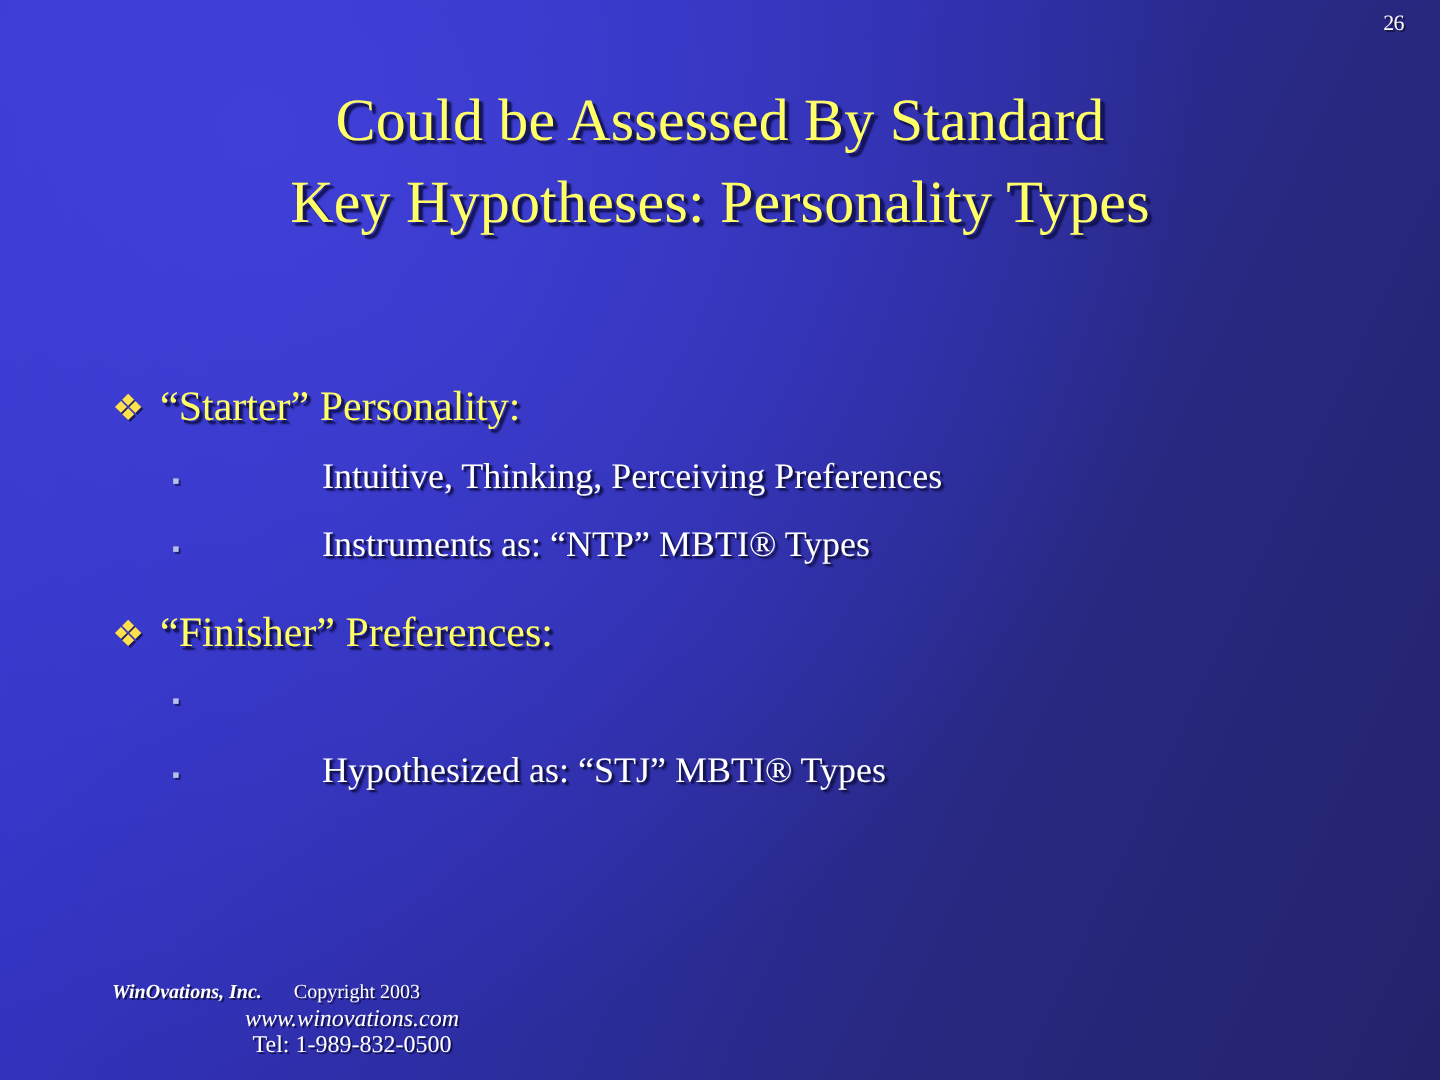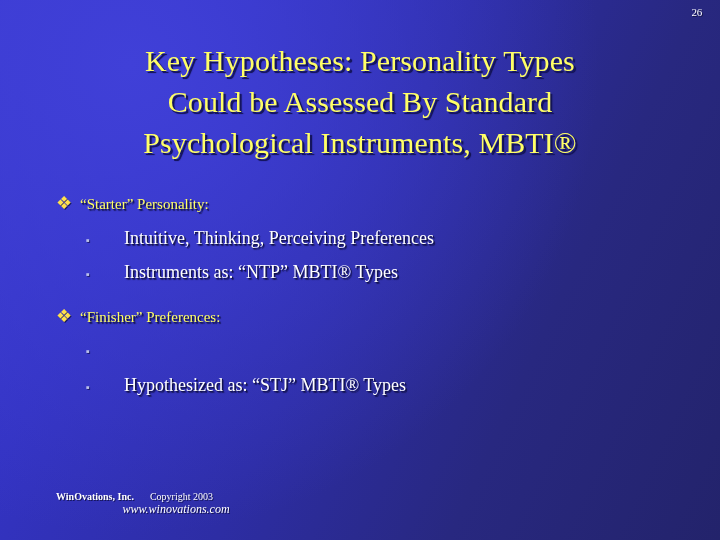--- a/index.html
+++ b/index.html
@@ -69,21 +69,21 @@
   .lvl1 .bullet {
     width: 24px;
     flex: 0 0 24px;
     color: #ffe14d;
     font-size: 18px;
     line-height: 30px;
     text-shadow: 1px 1px 0 rgba(10,10,50,0.7);
   }
   .lvl1 .text {
     color: #ffff66;
-    font-size: 15px;
+    font-size: 21px;
     line-height: 30px;
     text-shadow:
       1.3px 1.3px 0 #151560,
       1.8px 1.8px 1px rgba(5,5,40,0.7);
   }
 
   .sub-list {
     margin: 0 0 12px 0;
   }
   .lvl2 {
@@ -100,39 +100,41 @@
     line-height: 34px;
     text-shadow: 1px 1px 0 rgba(10,10,50,0.6);
   }
   .lvl2 .text {
     color: #ffffff;
     font-size: 18px;
     line-height: 34px;
     text-shadow:
       1.2px 1.2px 0 #141452,
       1.7px 1.7px 1px rgba(5,5,40,0.6);
+    margin-left: 37px;
   }
 
   
   .footer {
     position: absolute;
     left: 56px;
     top: 490px;
     width: 240px;
     text-align: center;
     color: #ffffff;
     text-shadow: 1px 1px 0 rgba(8,8,45,0.7);
   }
   .footer-line1 {
     font-size: 10px;
     line-height: 13px;
     white-space: nowrap;
     text-align: left;
   }
   .footer-company {
+    font-style: italic;
     font-weight: bold;
     font-size: 10px;
   }
   .footer-copyright {
     font-size: 10px;
     margin-left: 16px;
   }
   .footer-line2,
   .footer-line3 {
     font-size: 12px;
@@ -145,23 +147,22 @@
   }
 </style>
 </head>
 <body>
 
 <div id="slide">
 
   <div class="page-number">26</div>
 
   <div class="title-block">
+    <div class="title-line">Could be Assessed By Standard</div>
     <div class="title-line">Key Hypotheses: Personality Types</div>
-    <div class="title-line">Could be Assessed By Standard</div>
-    <div class="title-line">Psychological Instruments, MBTI®</div>
   </div>
 
   <div class="body-block">
 
     <div class="lvl1">
       <span class="bullet">❖</span>
       <span class="text">“Starter” Personality:</span>
     </div>
     <div class="sub-list">
       <div class="lvl2">
@@ -188,15 +189,16 @@
       </div>
     </div>
 
   </div>
 
   <div class="footer">
     <div class="footer-line1">
       <span class="footer-company">WinOvations, Inc.</span><span class="footer-copyright">Copyright 2003</span>
     </div>
     <div class="footer-line2">www.winovations.com</div>
+    <div class="footer-line3">Tel:  1-989-832-0500</div>
   </div>
 
 </div>
 
 </body></html>

